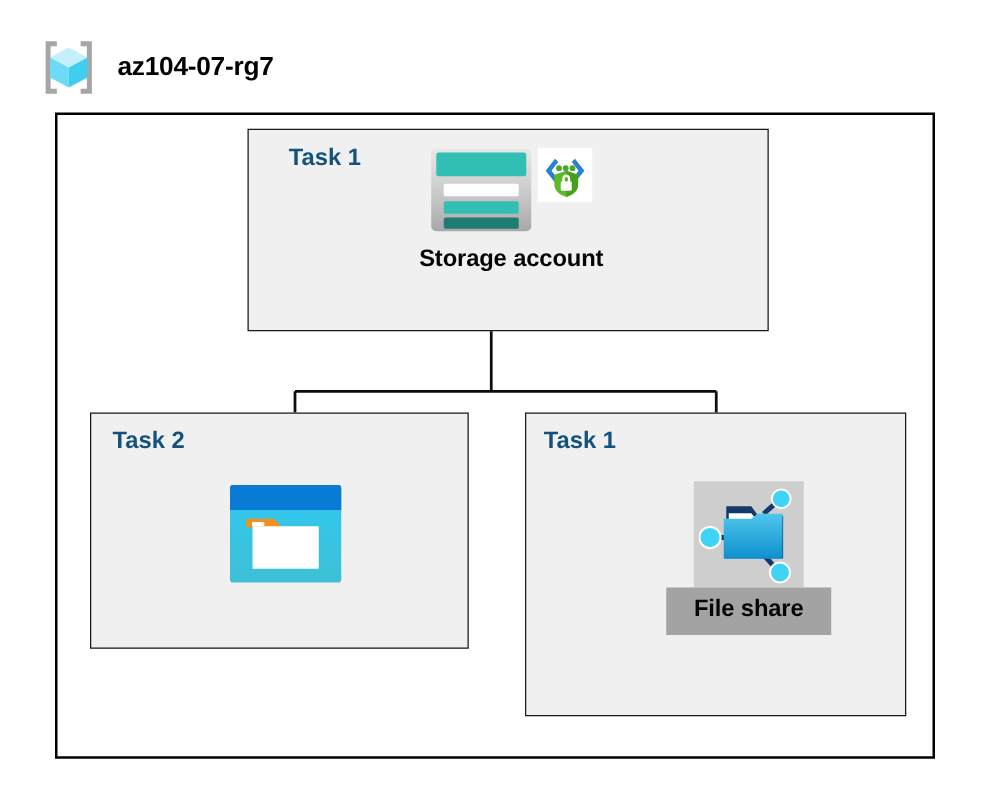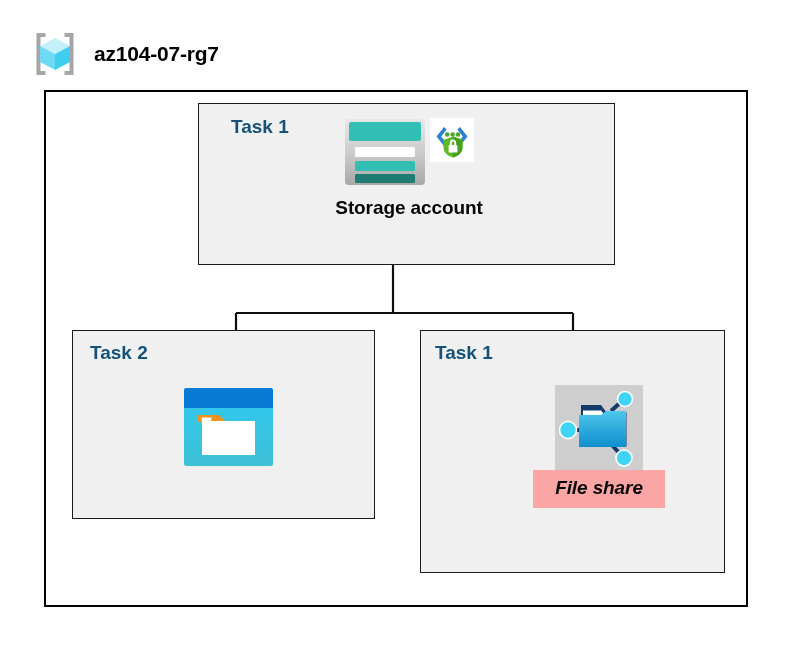--- a/index.html
+++ b/index.html
@@ -126,24 +126,23 @@
   #node-fileshare .fs-iconwrap {
     width: 88px;
     height: 85px;
     background: #CECECE;
     display: flex;
     align-items: center;
     justify-content: center;
     box-sizing: border-box;
   }
   #node-fileshare .fs-captionwrap {
-    background: #fca5a5;
+    background: #a3a3a3;
     padding: 7px 22px 9px 22px;
     margin-top: 0px;
-    font-style: italic;
   }
 
   
   #connectors {
     position: absolute;
     left: 0;
     top: 0;
     width: 788px;
     height: 647px;
     pointer-events: none;

